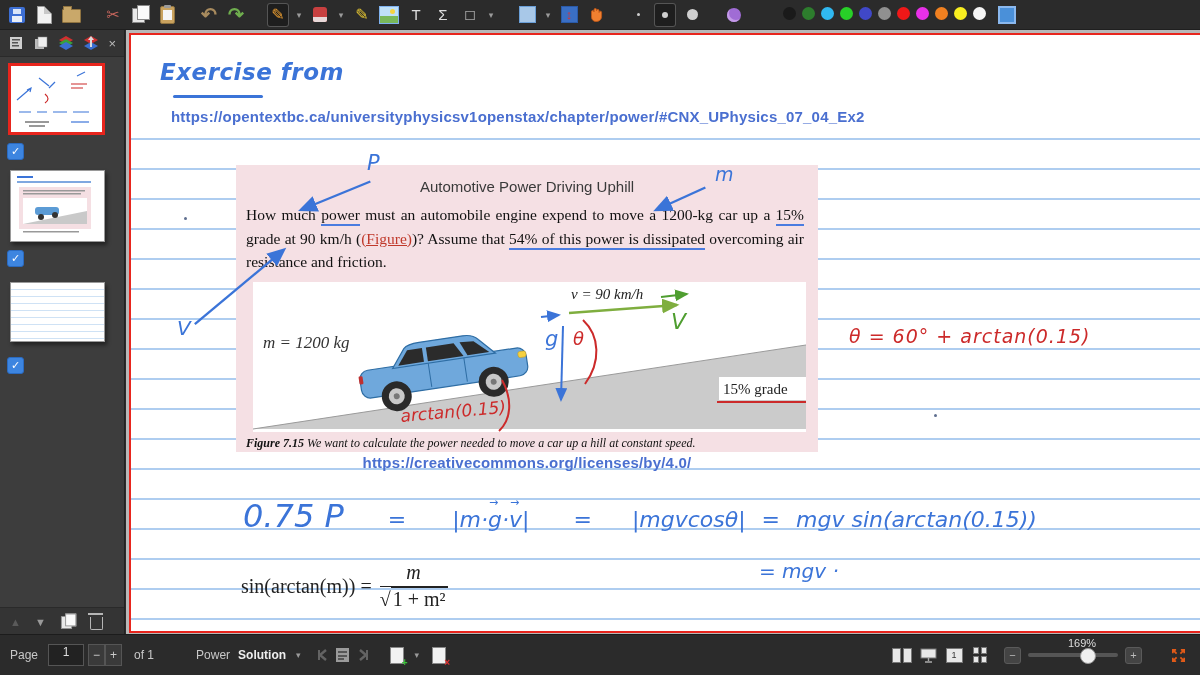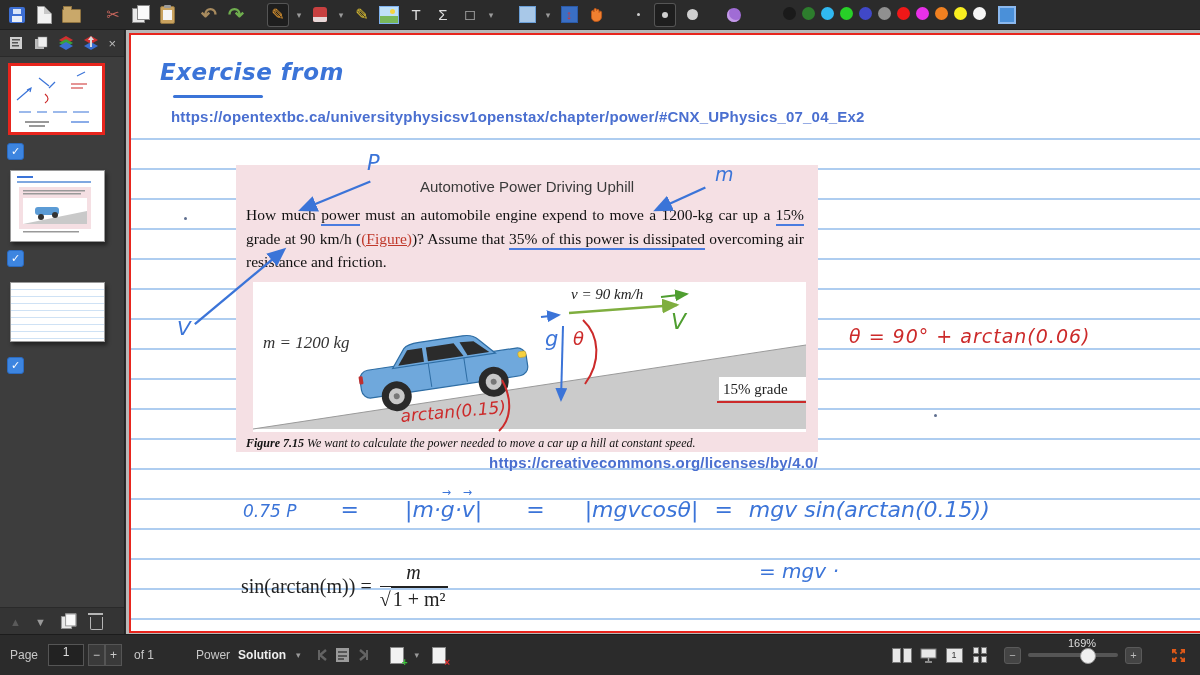--- a/index.html
+++ b/index.html
@@ -54,41 +54,41 @@
   #canvas-area{position:absolute;left:126px;top:30px;right:0;bottom:40px;background:#b8b8b8}
   #page{position:absolute;left:3px;top:3px;right:0;bottom:2px;background:#fff;border:2px solid #e8251d;border-right:none;overflow:hidden}
   .ruled{position:absolute;left:0;right:0;top:103px;bottom:0;
          background:repeating-linear-gradient(to bottom,#aecdf0 0 2px,transparent 2px 30px);pointer-events:none}
   .hw-blue{color:#3b74d8;font-family:"DejaVu Sans",sans-serif;font-style:italic}
   .hw-red{color:#cc2a2a;font-family:"DejaVu Sans",sans-serif;font-style:italic}
   #heading{position:absolute;left:29px;top:24px;font-size:23px;font-weight:600;letter-spacing:.5px}
   #heading-underline{position:absolute;left:42px;top:60px;width:90px;height:3px;background:#3b74d8;border-radius:2px}
   .urltext{position:absolute;color:#4a6fd0;font-weight:600;font-size:15px;letter-spacing:.2px}
   #src-url{left:40px;top:73px}
-  #cc-url{left:105px;top:419px;width:582px;text-align:right}
+  #cc-url{left:105px;top:419px;width:582px;text-align:center}
   
   #problem{position:absolute;left:105px;top:130px;width:582px;height:287px;background:#f5e0e4}
   #prob-title{margin-top:13px;text-align:center;font-size:15px;color:#3a3a3a}
   #prob-text{position:absolute;left:10px;right:14px;top:38px;font-family:"Liberation Serif",serif;
              font-size:15.5px;line-height:23.5px;color:#111;text-align:justify}
   .ublue{border-bottom:2px solid #4a7ce0;padding-bottom:1px}
   .figlink{color:#c0392b;text-decoration:underline}
   #figurebox{position:absolute;left:17px;top:117px;width:553px;height:150px;background:#fff}
   #caption{position:absolute;left:10px;top:271px;font-family:"Liberation Serif",serif;font-style:italic;font-size:12px;color:#111}
   #caption b{font-style:italic}
   
   .ann{position:absolute}
   #ann-p{left:236px;top:116px;font-size:21px}
   #ann-m{left:584px;top:128px;font-size:19px}
   #ann-v{left:46px;top:281px;font-size:20px}
   #theta-eq{left:718px;top:290px;font-size:19px;letter-spacing:1px}
   .stray{position:absolute;width:3px;height:3px;border-radius:50%;background:#5f6f8f}
   
   #work-row{position:absolute;left:112px;top:462px;font-size:22px;white-space:nowrap}
-  #work-row .w1{font-size:17px;margin-right:44px}
+  #work-row .w1{font-size:32px;margin-right:44px}
   #work-row .sp1{margin-right:46px}
   #work-row .sp2{margin-right:44px}
   #work-row .sp3{margin-right:40px}
   #work-row .sp4{margin-right:16px}
   #work-row .sp5{margin-right:16px}
   .vec{position:relative;display:inline-block}
   .vec:after{content:"→";position:absolute;left:1px;top:-11px;font-size:11px;font-style:normal}
   
   #typeset{position:absolute;left:110px;top:526px;font-family:"Liberation Serif",serif;font-size:20px;color:#222;display:flex;align-items:center;gap:8px}
   .frac{display:inline-block;text-align:center;vertical-align:middle}
@@ -299,21 +299,21 @@
  <div id="page">
   <div class="ruled"></div>
 
   <div id="heading" class="hw-blue">Exercise from</div>
   <div id="heading-underline"></div>
   <div id="src-url" class="urltext">https://opentextbc.ca/universityphysicsv1openstax/chapter/power/#CNX_UPhysics_07_04_Ex2</div>
 
   <div id="problem">
     <div id="prob-title">Automotive Power Driving Uphill</div>
     <div id="prob-text">
-      <span>How much </span><span class="ublue">power</span><span> must an automobile engine expend to move a 1200-kg car up a </span><span class="ublue">15%</span><span> grade at 90 km/h (</span><span class="figlink">(Figure)</span><span>)? Assume that </span><span class="ublue">35% of this power is dissipated</span><span> overcoming air resistance and friction.</span>
+      <span>How much </span><span class="ublue">power</span><span> must an automobile engine expend to move a 1200-kg car up a </span><span class="ublue">15%</span><span> grade at 90 km/h (</span><span class="figlink">(Figure)</span><span>)? Assume that </span><span class="ublue">54% of this power is dissipated</span><span> overcoming air resistance and friction.</span>
     </div>
 
     <div id="figurebox">
       <svg width="553" height="150" viewBox="0 0 553 150">
         <defs>
           <marker id="ah-blue" markerWidth="8" markerHeight="8" refX="6" refY="3" orient="auto">
                 <path d="M0 0 L7 3 L0 6 Z" fill="#3b74d8"></path>
               </marker>
           <marker id="ah-greenp" markerWidth="8" markerHeight="8" refX="6" refY="3" orient="auto">
                 <path d="M0 0 L7 3 L0 6 Z" fill="#7fae3f"></path>
@@ -367,21 +367,21 @@
     <div id="caption">
       <b>Figure 7.15</b><span> We want to calculate the power needed to move a car up a hill at constant speed.</span>
     </div>
   </div>
 
   <div id="cc-url" class="urltext">https://creativecommons.org/licenses/by/4.0/</div>
 
   <div id="ann-p" class="ann hw-blue">P</div>
   <div id="ann-m" class="ann hw-blue">m</div>
   <div id="ann-v" class="ann hw-blue">V</div>
-  <div id="theta-eq" class="ann hw-red">θ = 90° + arctan(0.06)</div>
+  <div id="theta-eq" class="ann hw-red">θ = 60° + arctan(0.15)</div>
   <div class="stray" style="left:53px;top:182px"></div>
   <div class="stray" style="left:803px;top:379px"></div>
 
   <div id="work-row" class="hw-blue">
     <span class="w1">0.75 P</span><span class="sp1">=</span><span>|</span><span>m·</span><span class="vec">g</span><span>·</span><span class="vec">v</span><span class="sp2">|</span><span class="sp3">=</span><span class="sp4">|mgvcosθ|</span><span class="sp5">=</span><span>mgv sin(arctan(0.15))</span>
   </div>
 
   <div id="typeset">
     <span>sin(arctan(m)) =</span>
     <span class="frac">

